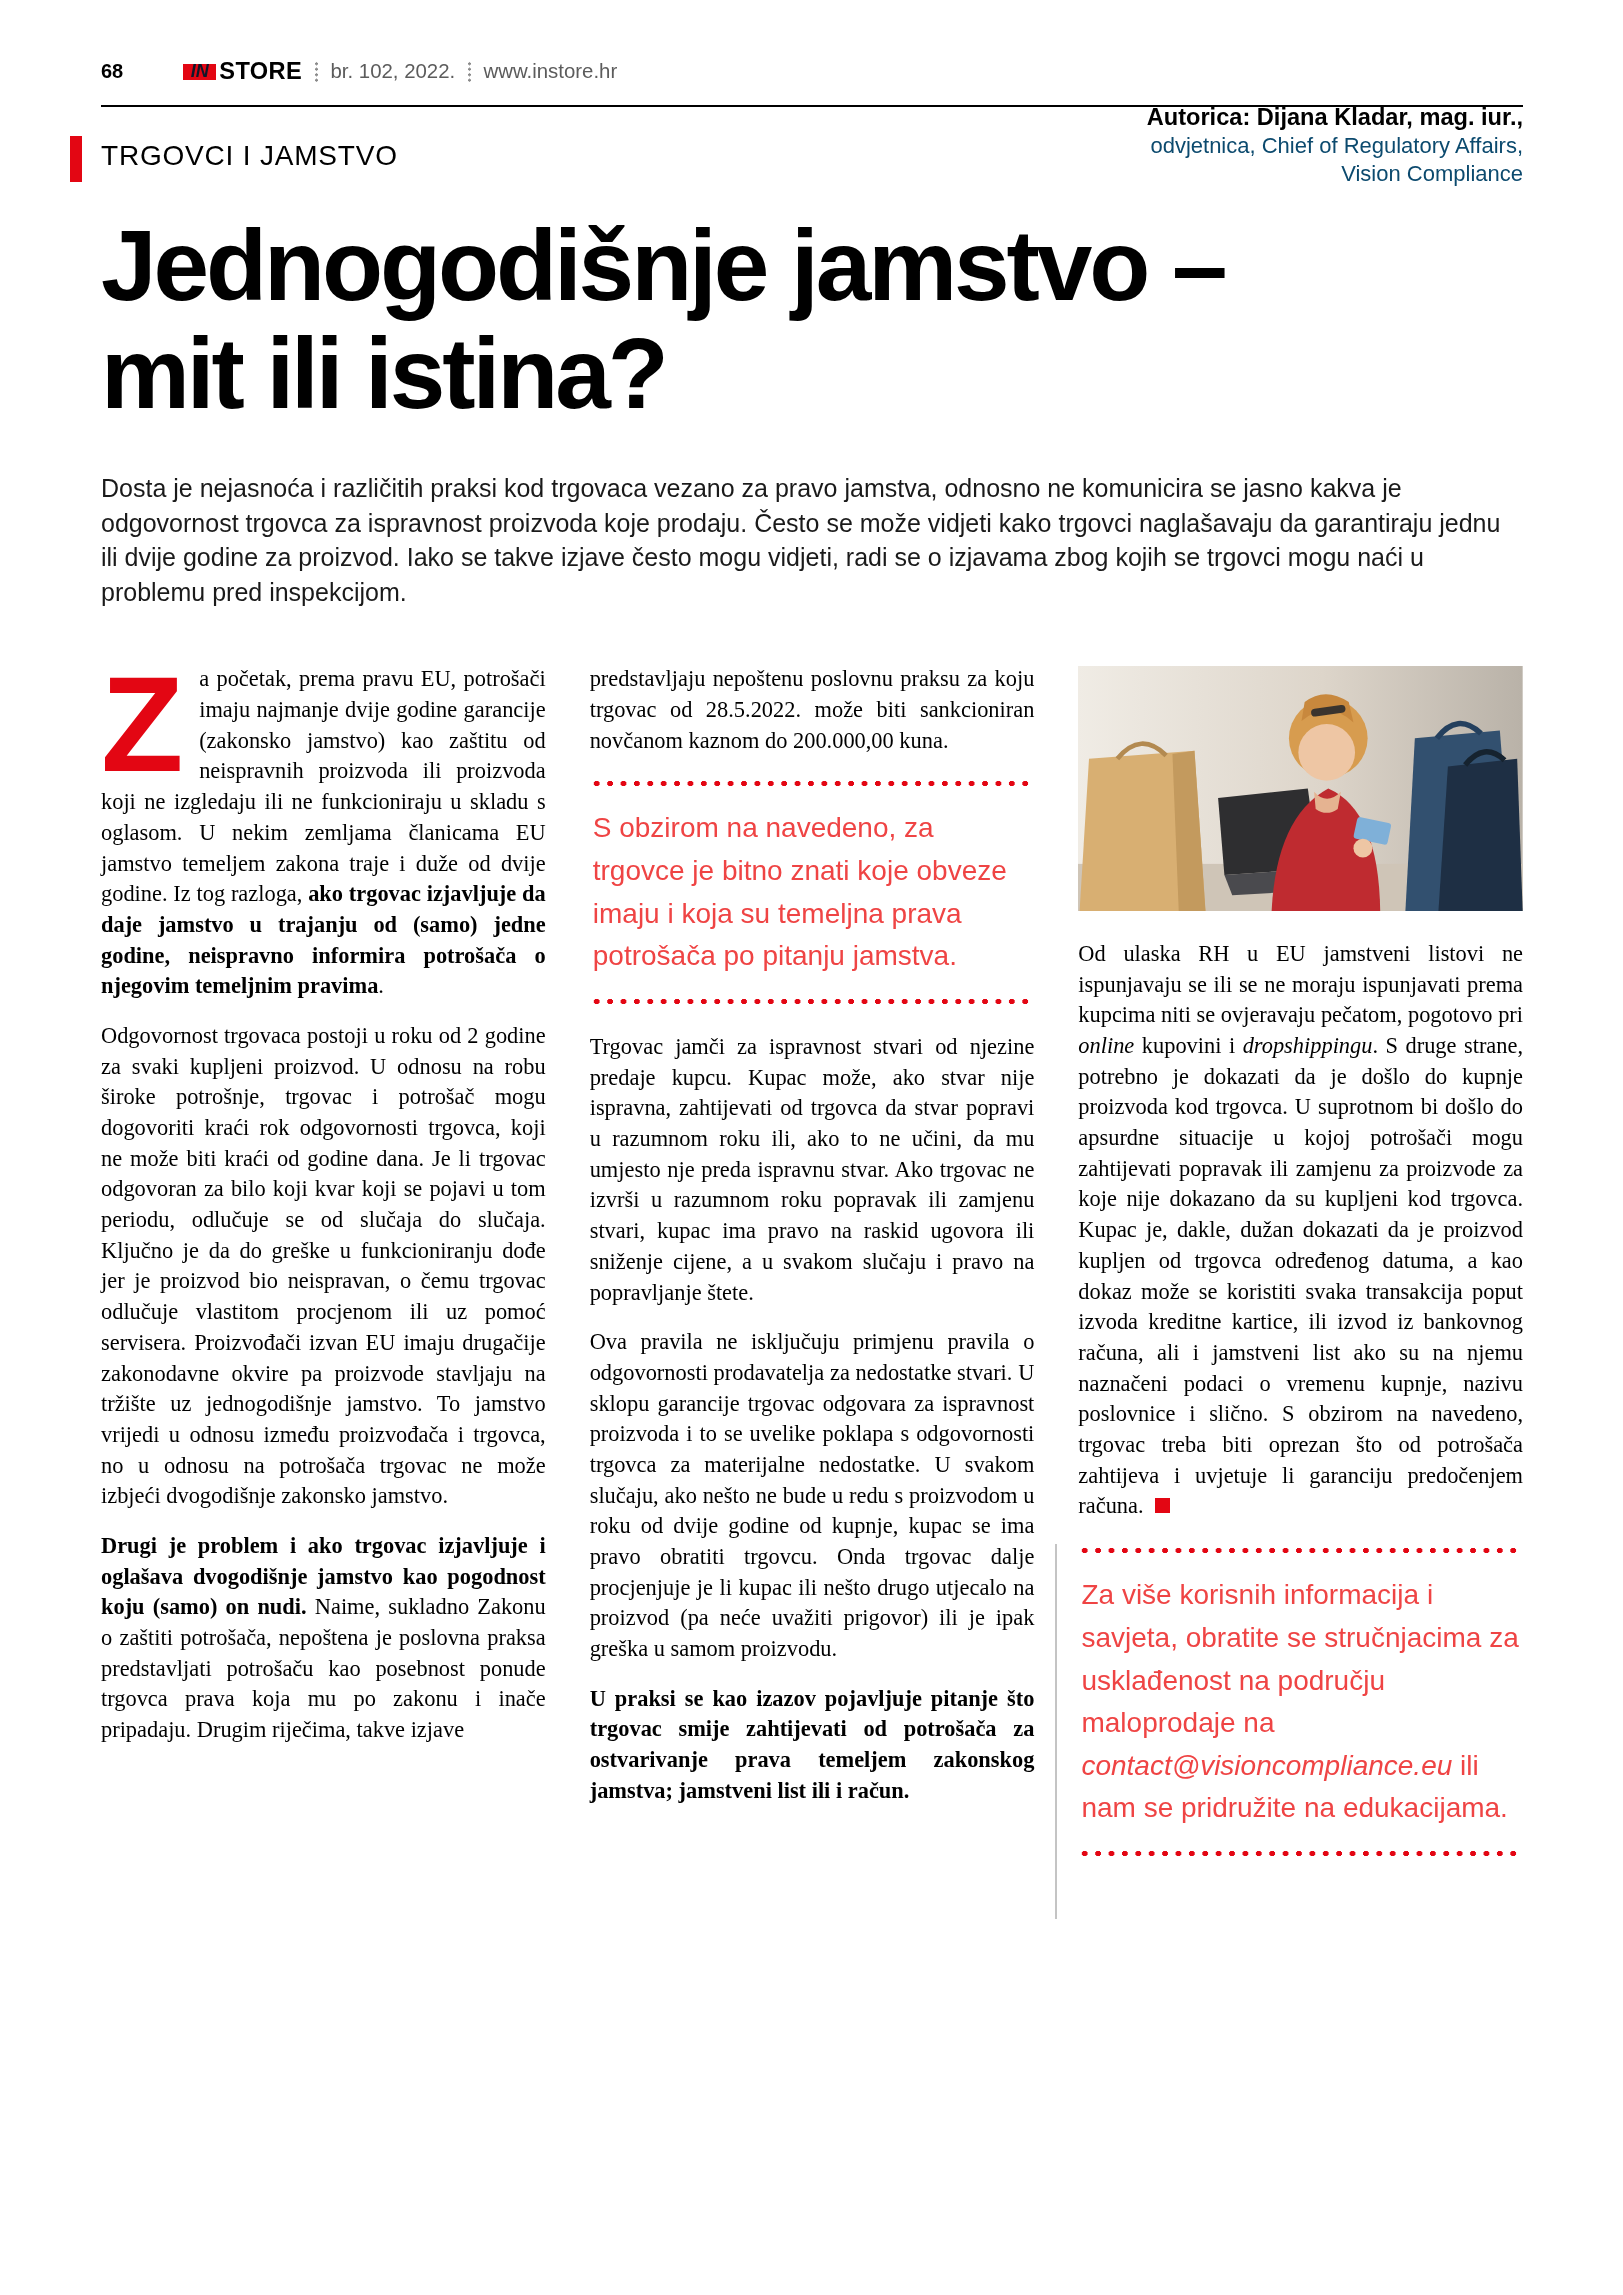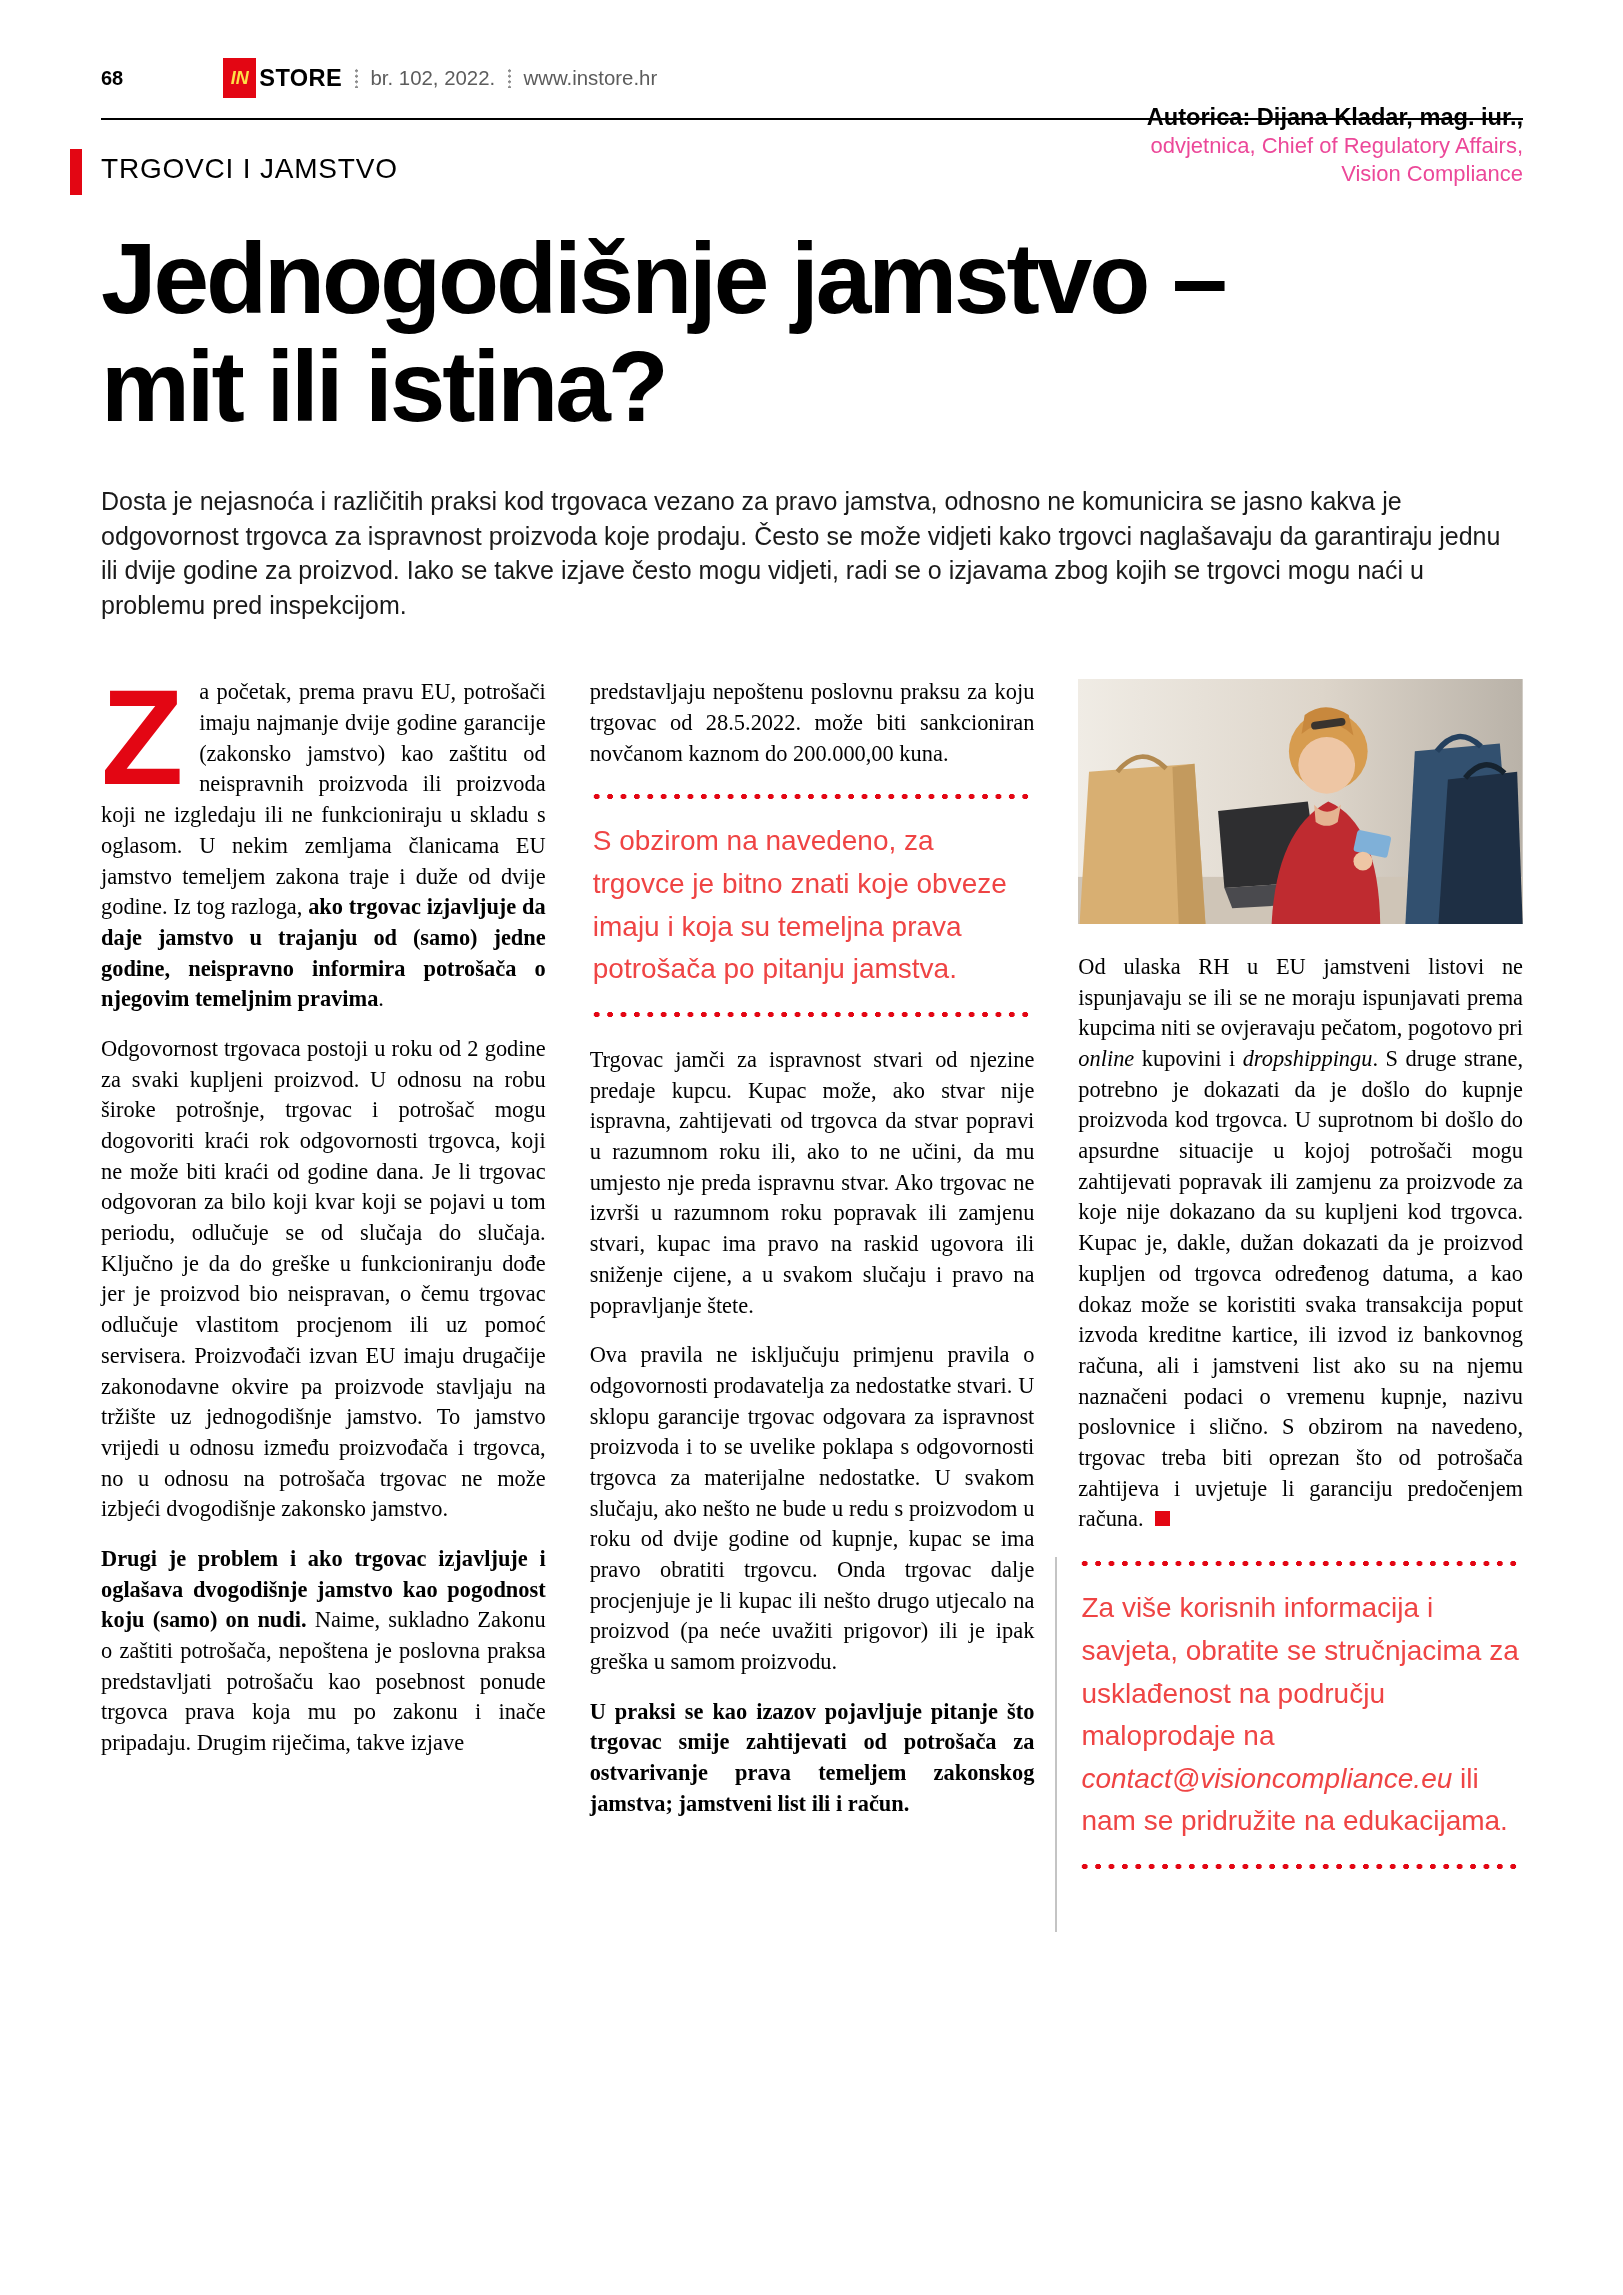--- a/index.html
+++ b/index.html
@@ -10,41 +10,41 @@
     font-family: "Liberation Serif", serif;
   }
   .content { position: absolute; left: 101px; top: 58px; width: 1422px; }
 
   
   .masthead { position: relative; }
   .masthead-top { display: flex; align-items: center; font-family: "Liberation Sans", sans-serif; }
   .page-num { font-size: 20px; font-weight: bold; }
   .logo { display: flex; align-items: center; margin-left: 60px; }
   .logo-in {
-    width: 33px; height: 40px; background: #e30613; color: #fde047;
+    width: 33px; height: 16px; background: #e30613; color: #0f172a;
     font-weight: bold; font-style: italic; font-size: 18px;
-    display: flex; align-items: center; justify-content: center; margin-left: 40px;
+    display: flex; align-items: center; justify-content: center;
   }
   .logo-store { font-size: 23.6px; font-weight: bold; letter-spacing: 0.4px; margin-left: 3.1px; }
   .vdots {
     display: inline-block; width: 3.1px; height: 20.4px; margin: 0 12.6px;
     background-image: radial-gradient(circle, #8a8a8a 1.3px, transparent 1.6px);
     background-size: 3.1px 5.5px; background-repeat: repeat-y;
   }
   .meta { color: #5c5c5c; font-size: 20.4px; }
   .section-title {
     font-family: "Liberation Sans", sans-serif; font-size: 44px; font-weight: bold;
     letter-spacing: -0.8px; margin: 14px 0 0 0;
   }
   .author-block {
     position: absolute; right: 0; top: 44px; text-align: right;
     font-family: "Liberation Sans", sans-serif; line-height: 1.28;
   }
   .author-name { font-size: 23.6px; font-weight: bold; }
-  .author-role, .author-org { font-size: 22px; color: #ec4899; }
+  .author-role, .author-org { font-size: 22px; color: #0c4a6e; }
 
   .rule { border: none; border-top: 2.4px solid #000; margin: 20.4px 0 0 0; }
 
   
   .kicker-row { position: relative; margin-top: 33px; font-family: "Liberation Sans", sans-serif; }
   .kicker-bar { position: absolute; left: -31px; top: -4.7px; width: 11.8px; height: 46px; background: #e30613; }
   .kicker-text { font-size: 28px; letter-spacing: 0.8px; }
 
   
   .headline {

